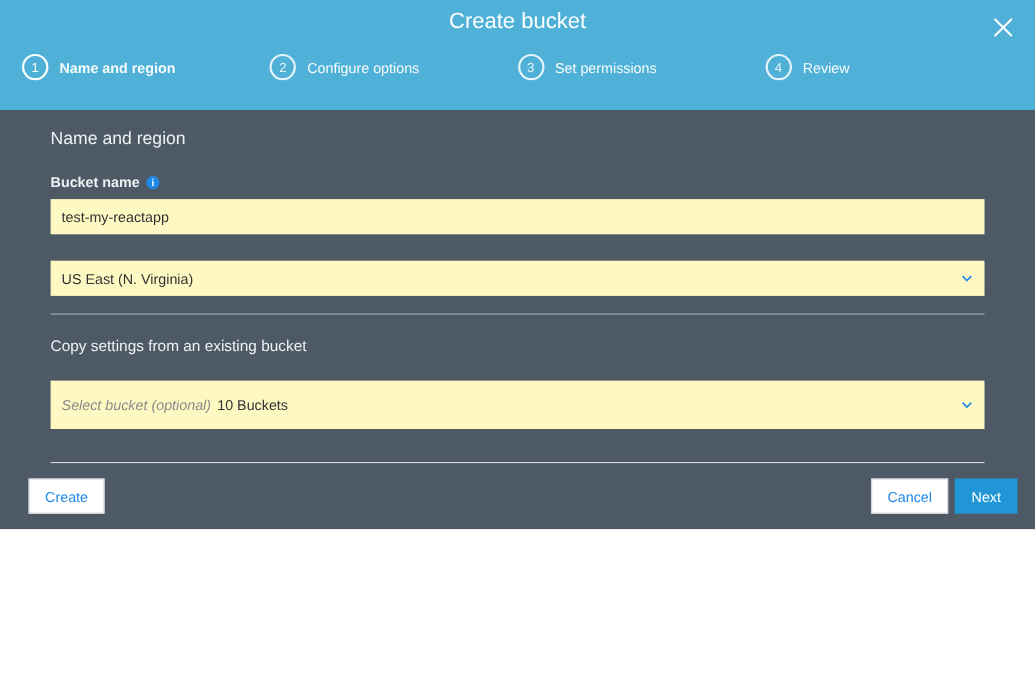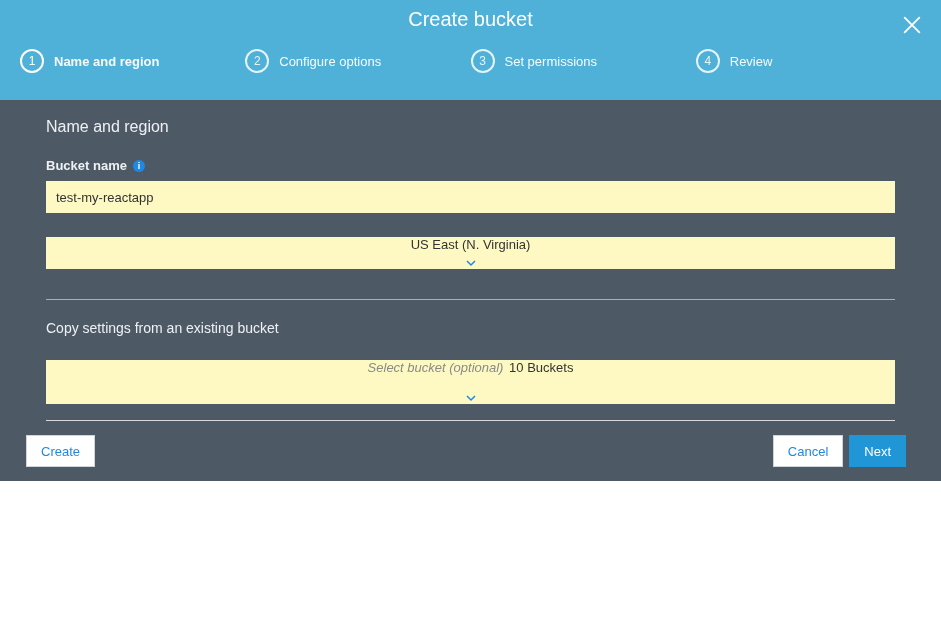--- a/index.html
+++ b/index.html
@@ -111,21 +111,21 @@
     border: none;
     padding: 0 10px;
     font-size: 13px;
     color: #333;
     outline: none;
     display: flex;
     align-items: center;
     position: relative;
   }
   .text-input { margin-bottom: 24px; }
-  .select-box { margin-bottom: 30px; cursor: pointer; justify-content: space-between; flex-direction: column; }
+  .select-box { margin-bottom: 16px; cursor: pointer; justify-content: space-between; }
   .select-box .val { color: #333; }
   .select-box.tall { height: 44px; }
   .select-box .placeholder { color: #8a8a8a; font-style: italic; }
   .select-box .count { color: #333; font-style: normal; margin-left: 2px; }
   .chev {
     width: 12px; height: 12px; display: inline-flex; align-items: center; justify-content: center;
   }
   .chev svg { width: 12px; height: 12px; }
 
   .divider {
@@ -142,21 +142,21 @@
     border: none;
     border-top: 1px solid #d6dadd;
     margin: 0;
   }
   .footer {
     flex: 0 0 auto;
     height: 60px;
     display: flex;
     align-items: center;
     justify-content: space-between;
-    padding: 0 35px 0 26px;
+    padding: 0 16px 0 26px;
   }
   .footer .right { display: flex; gap: 6px; }
   .btn {
     height: 32px;
     padding: 0 14px;
     font-size: 13px;
     border: 1px solid transparent;
     cursor: pointer;
     display: inline-flex;
     align-items: center;

